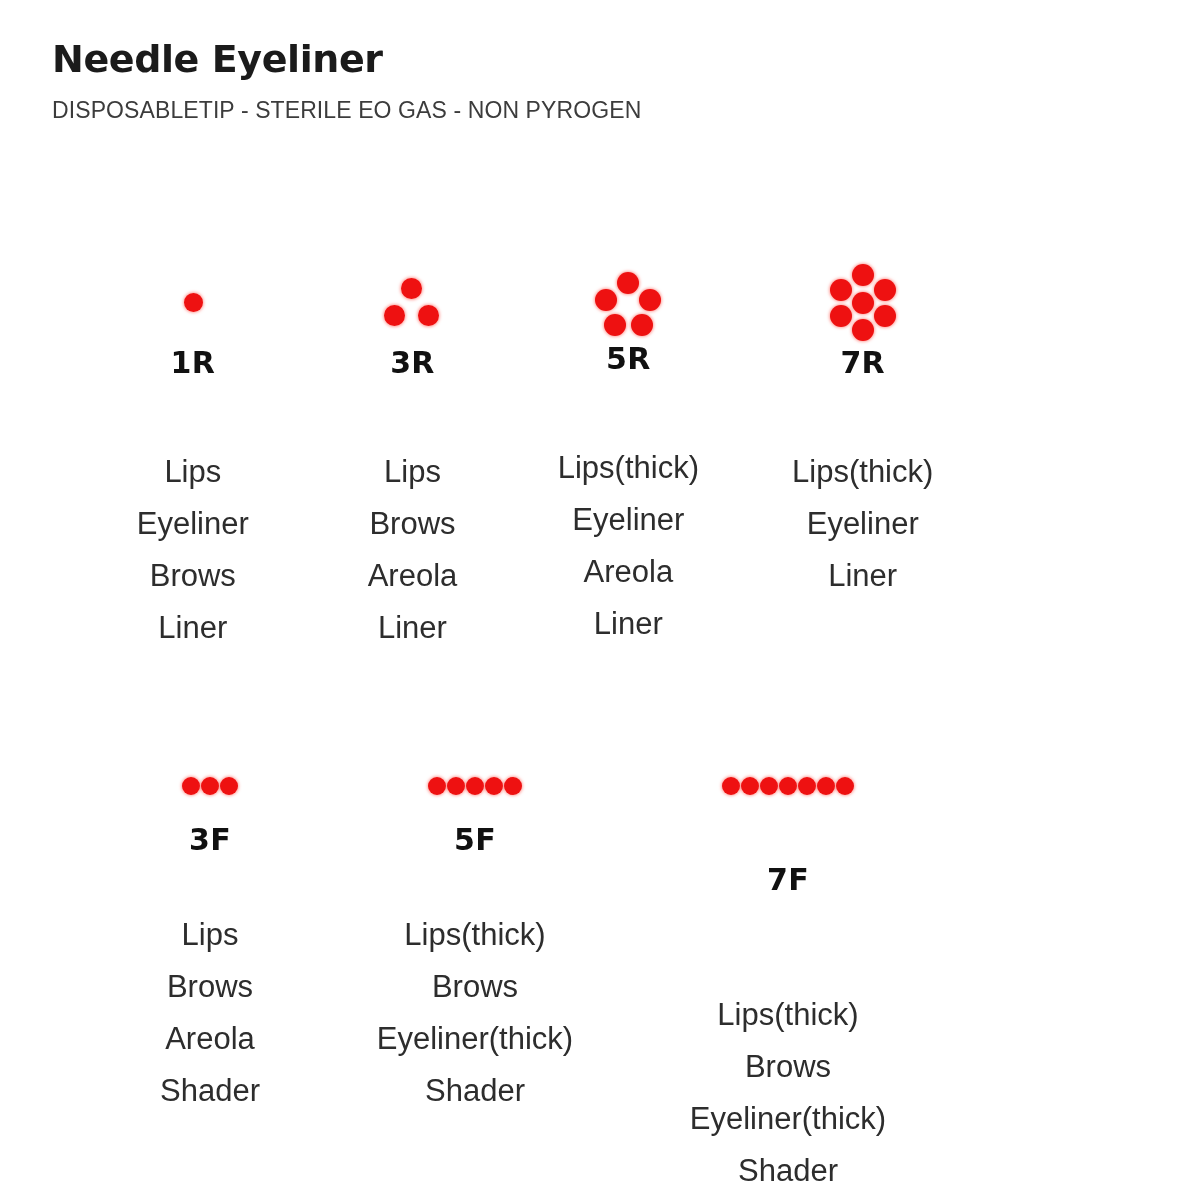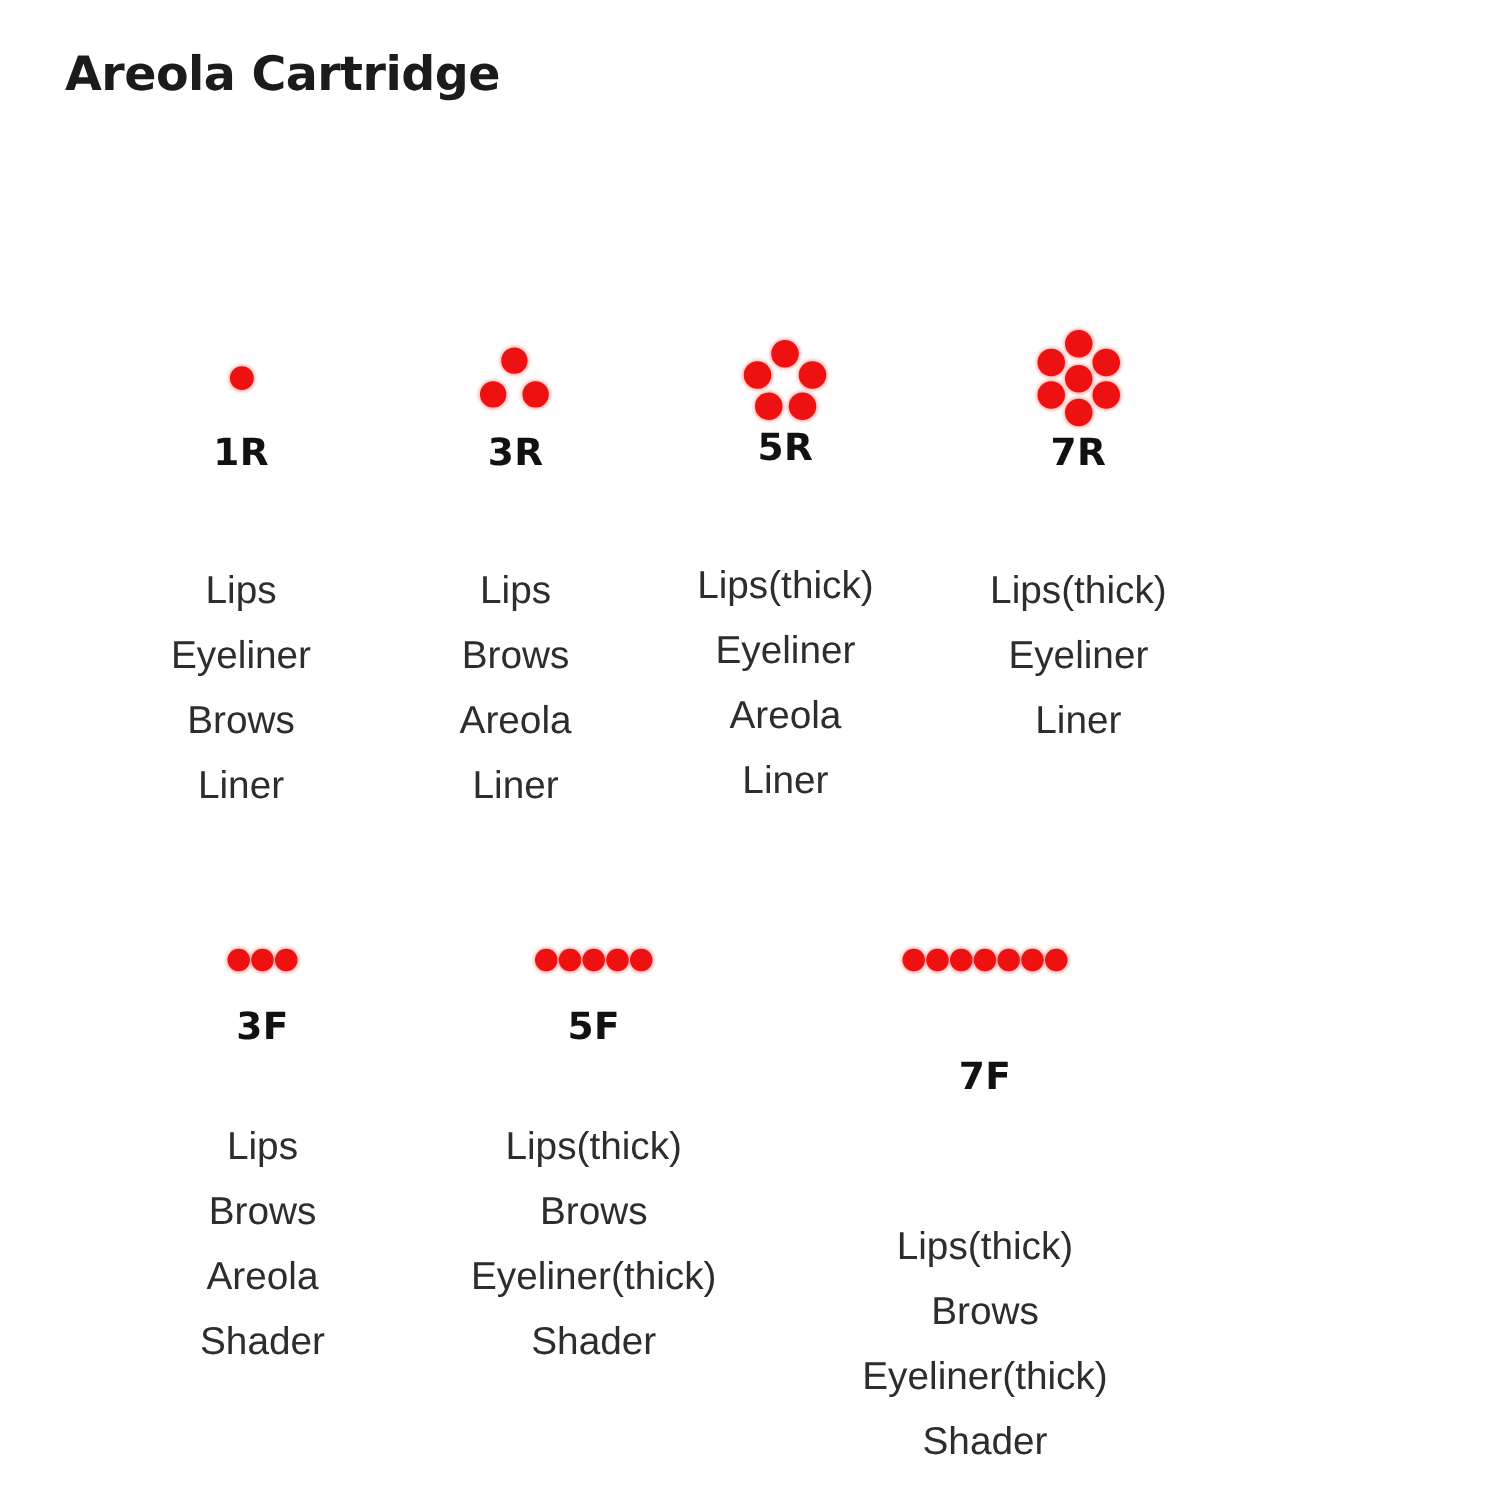--- a/index.html
+++ b/index.html
@@ -48,21 +48,21 @@
   
   .needle-row {
     position: absolute;
     left: 0;
     width: 956px;
     display: flex;
     justify-content: flex-start;
     align-items: flex-start;
   }
   #row-round { top: 258px; }
-  #row-flat  { top: 755px; }
+  #row-flat  { top: 773px; }
 
   .needle-col {
     display: flex;
     flex-direction: column;
     align-items: center;
     text-align: center;
   }
 
   
   .dot-pattern {
@@ -107,21 +107,22 @@
     color: #2d2d2d;
     line-height: 52px;
     white-space: nowrap;
   }
   .usage-item { display: block; }
 </style>
 </head>
 <body>
 
 <div id="header">
-  <h1 id="page-title">Areola Cartridge</h1>
+  <h1 id="page-title">Needle Eyeliner</h1>
+  <div id="page-subtitle">DISPOSABLETIP - STERILE EO GAS - NON PYROGEN</div>
 </div>
 
 <div class="needle-row" id="row-round">
 
   <div class="needle-col" style="width:200px; margin-left:108px;">
     <div class="dot-pattern" style="width:100px;height:78px;">
       <span class="dot" style="width: 19px; height: 19px; left: 41px; top: 35px; background: rgb(238, 17, 17);"></span>
     </div>
     <div class="size-label" style="margin-top:10px;">1R</div>
     <ul class="usage-list" style="margin-top:66px;">

